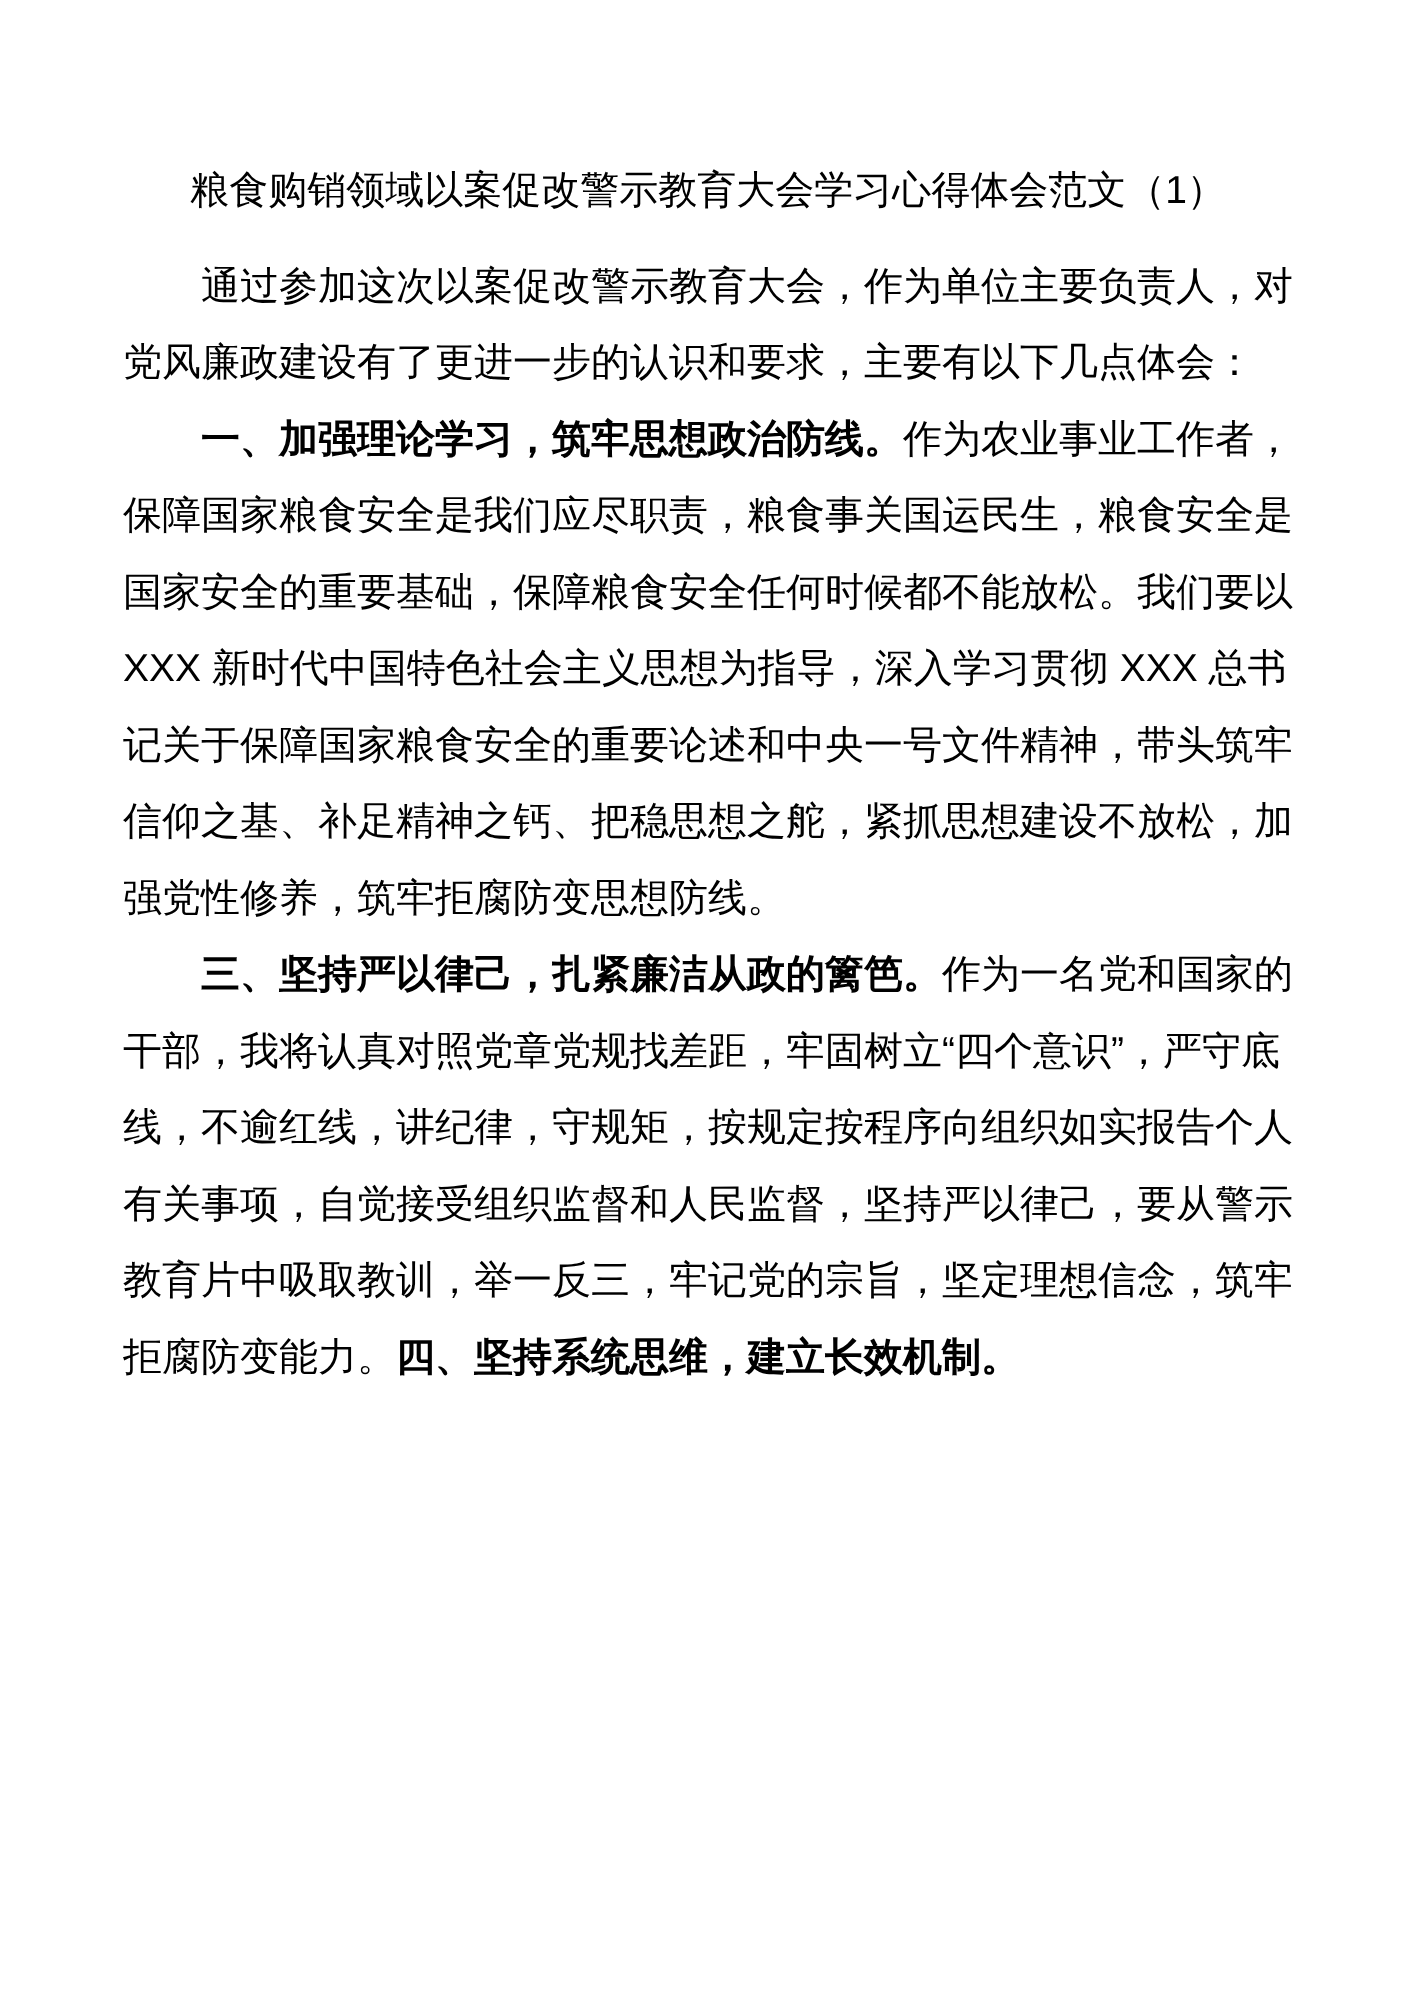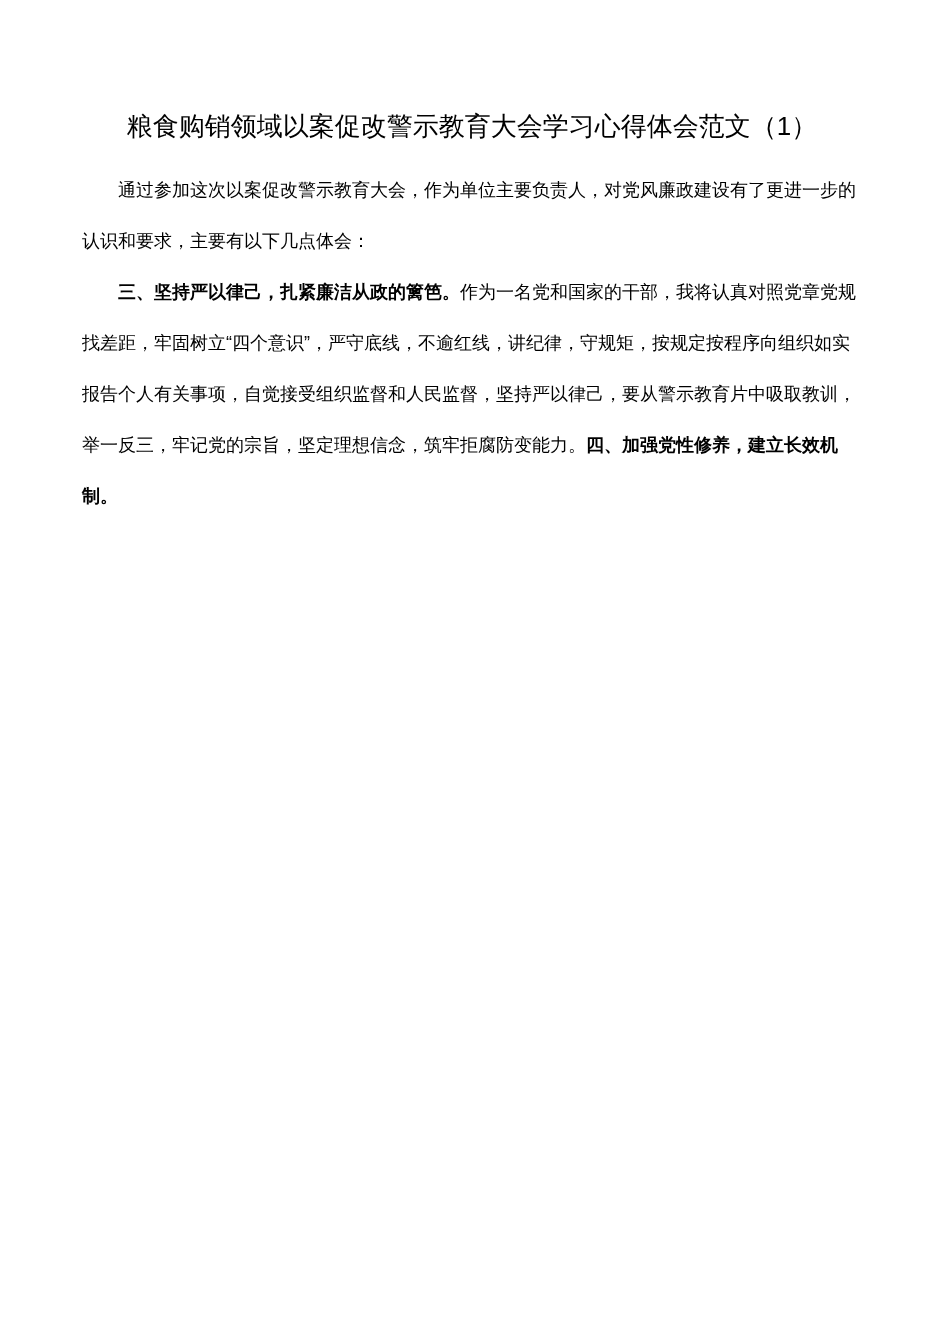--- a/index.html
+++ b/index.html
@@ -24,36 +24,37 @@
   }
   .doc-title {
     font-size: 26px;
     line-height: 51px;
     font-weight: 400;
     text-align: center;
     margin: 0 0 13px 0;
     white-space: nowrap;
   }
   .doc-body .para {
-    font-size: 18px;
+    font-size: 26px;
     line-height: 51px;
     margin: 0;
     text-indent: 2em;
     text-align: left;
     letter-spacing: 0;
   }
   .doc-body .seg-bold {
     font-weight: 700;
   }
   .doc-body .seg-plain {
     font-weight: 400;
   }
 </style>
 </head>
 <body>
 
 <div class="page">
   <h1 class="doc-title">粮食购销领域以案促改警示教育大会学习心得体会范文（1）</h1>
   <div class="doc-body" id="doc-body">
       <p class="para"><span class="seg-plain">通过参加这次以案促改警示教育大会，作为单位主要负责人，对党风廉政建设有了更进一步的认识和要求，主要有以下几点体会：</span></p>
-      <p class="para"><span class="seg-bold">三、坚持严以律己，扎紧廉洁从政的篱笆。</span><span class="seg-plain">作为一名党和国家的干部，我将认真对照党章党规找差距，牢固树立“四个意识”，严守底线，不逾红线，讲纪律，守规矩，按规定按程序向组织如实报告个人有关事项，自觉接受组织监督和人民监督，坚持严以律己，要从警示教育片中吸取教训，举一反三，牢记党的宗旨，坚定理想信念，筑牢拒腐防变能力。</span><span class="seg-bold">四、加强党性修养，建立长效机制。</span></p>
+      <p class="para"><span class="seg-bold">一、加强理论学习，筑牢思想政治防线。</span><span class="seg-plain">作为农业事业工作者，保障国家粮食安全是我们应尽职责，粮食事关国运民生，粮食安全是国家安全的重要基础，保障粮食安全任何时候都不能放松。我们要以 XXX 新时代中国特色社会主义思想为指导，深入学习贯彻 XXX 总书记关于保障国家粮食安全的重要论述和中央一号文件精神，带头筑牢信仰之基、补足精神之钙、把稳思想之舵，紧抓思想建设不放松，加强党性修养，筑牢拒腐防变思想防线。</span></p>
+      <p class="para"><span class="seg-bold">三、坚持严以律己，扎紧廉洁从政的篱笆。</span><span class="seg-plain">作为一名党和国家的干部，我将认真对照党章党规找差距，牢固树立“四个意识”，严守底线，不逾红线，讲纪律，守规矩，按规定按程序向组织如实报告个人有关事项，自觉接受组织监督和人民监督，坚持严以律己，要从警示教育片中吸取教训，举一反三，牢记党的宗旨，坚定理想信念，筑牢拒腐防变能力。</span><span class="seg-bold">四、坚持系统思维，建立长效机制。</span></p>
     </div>
 </div>
 
 </body></html>

